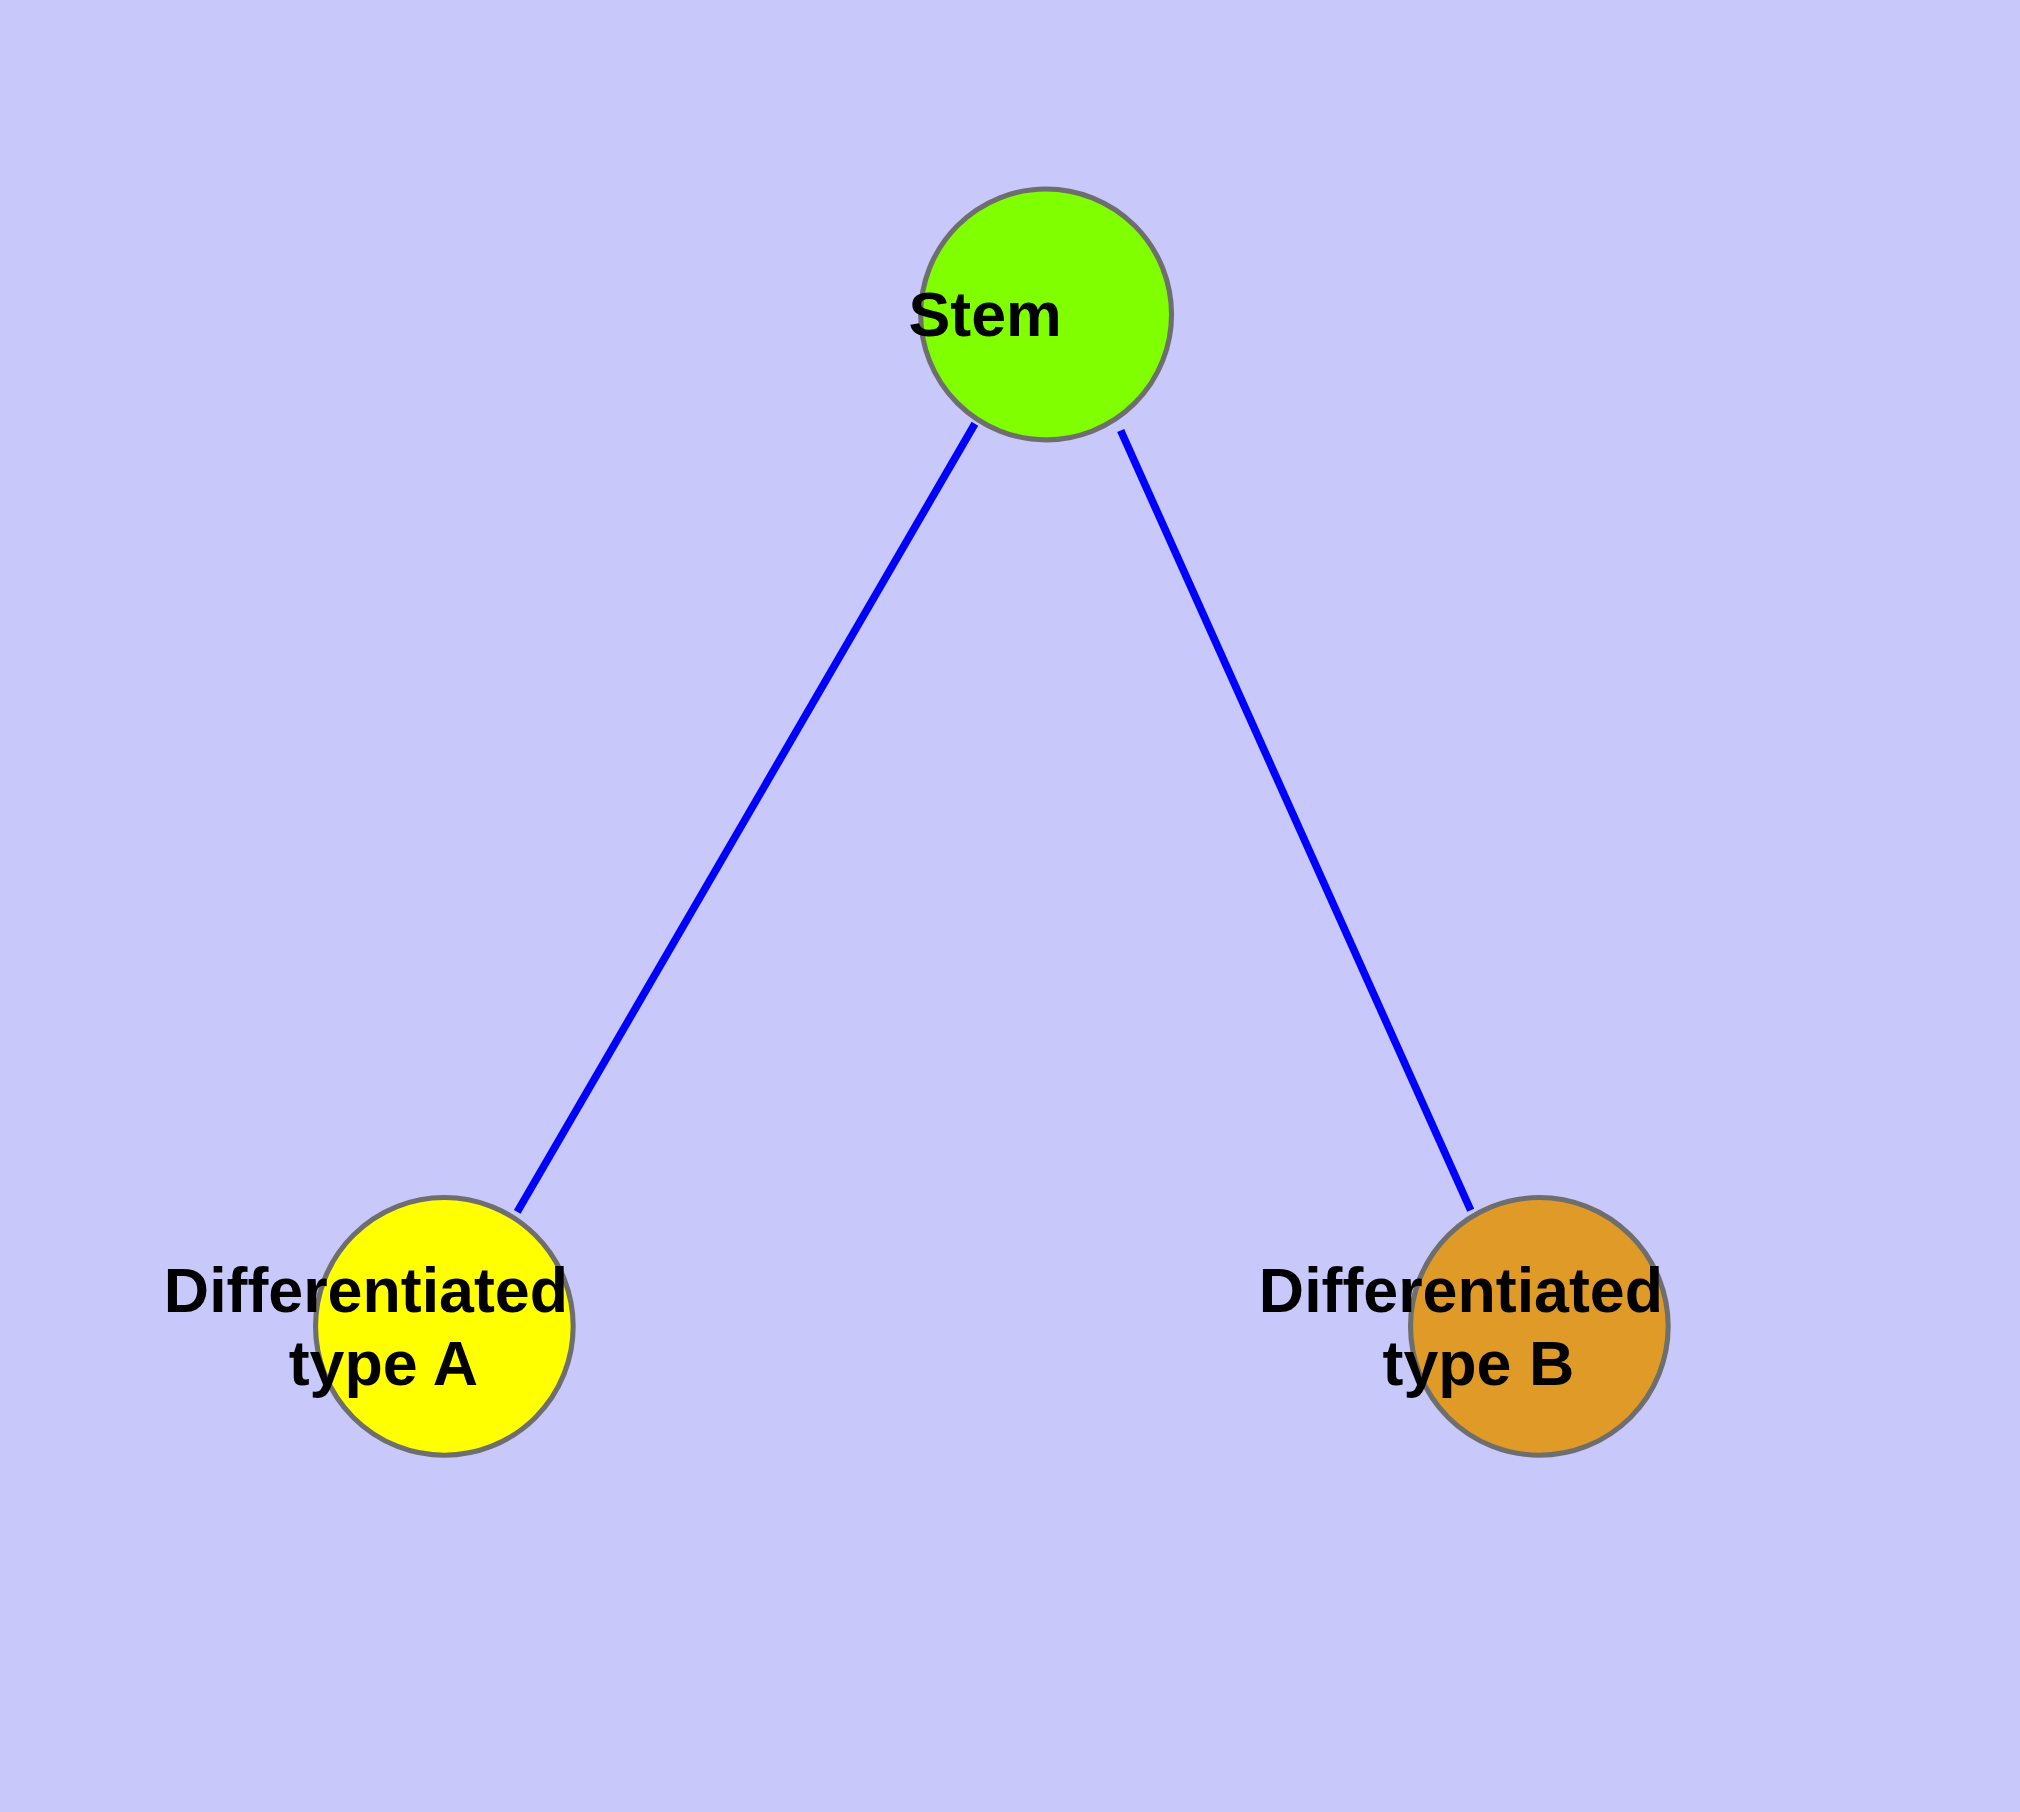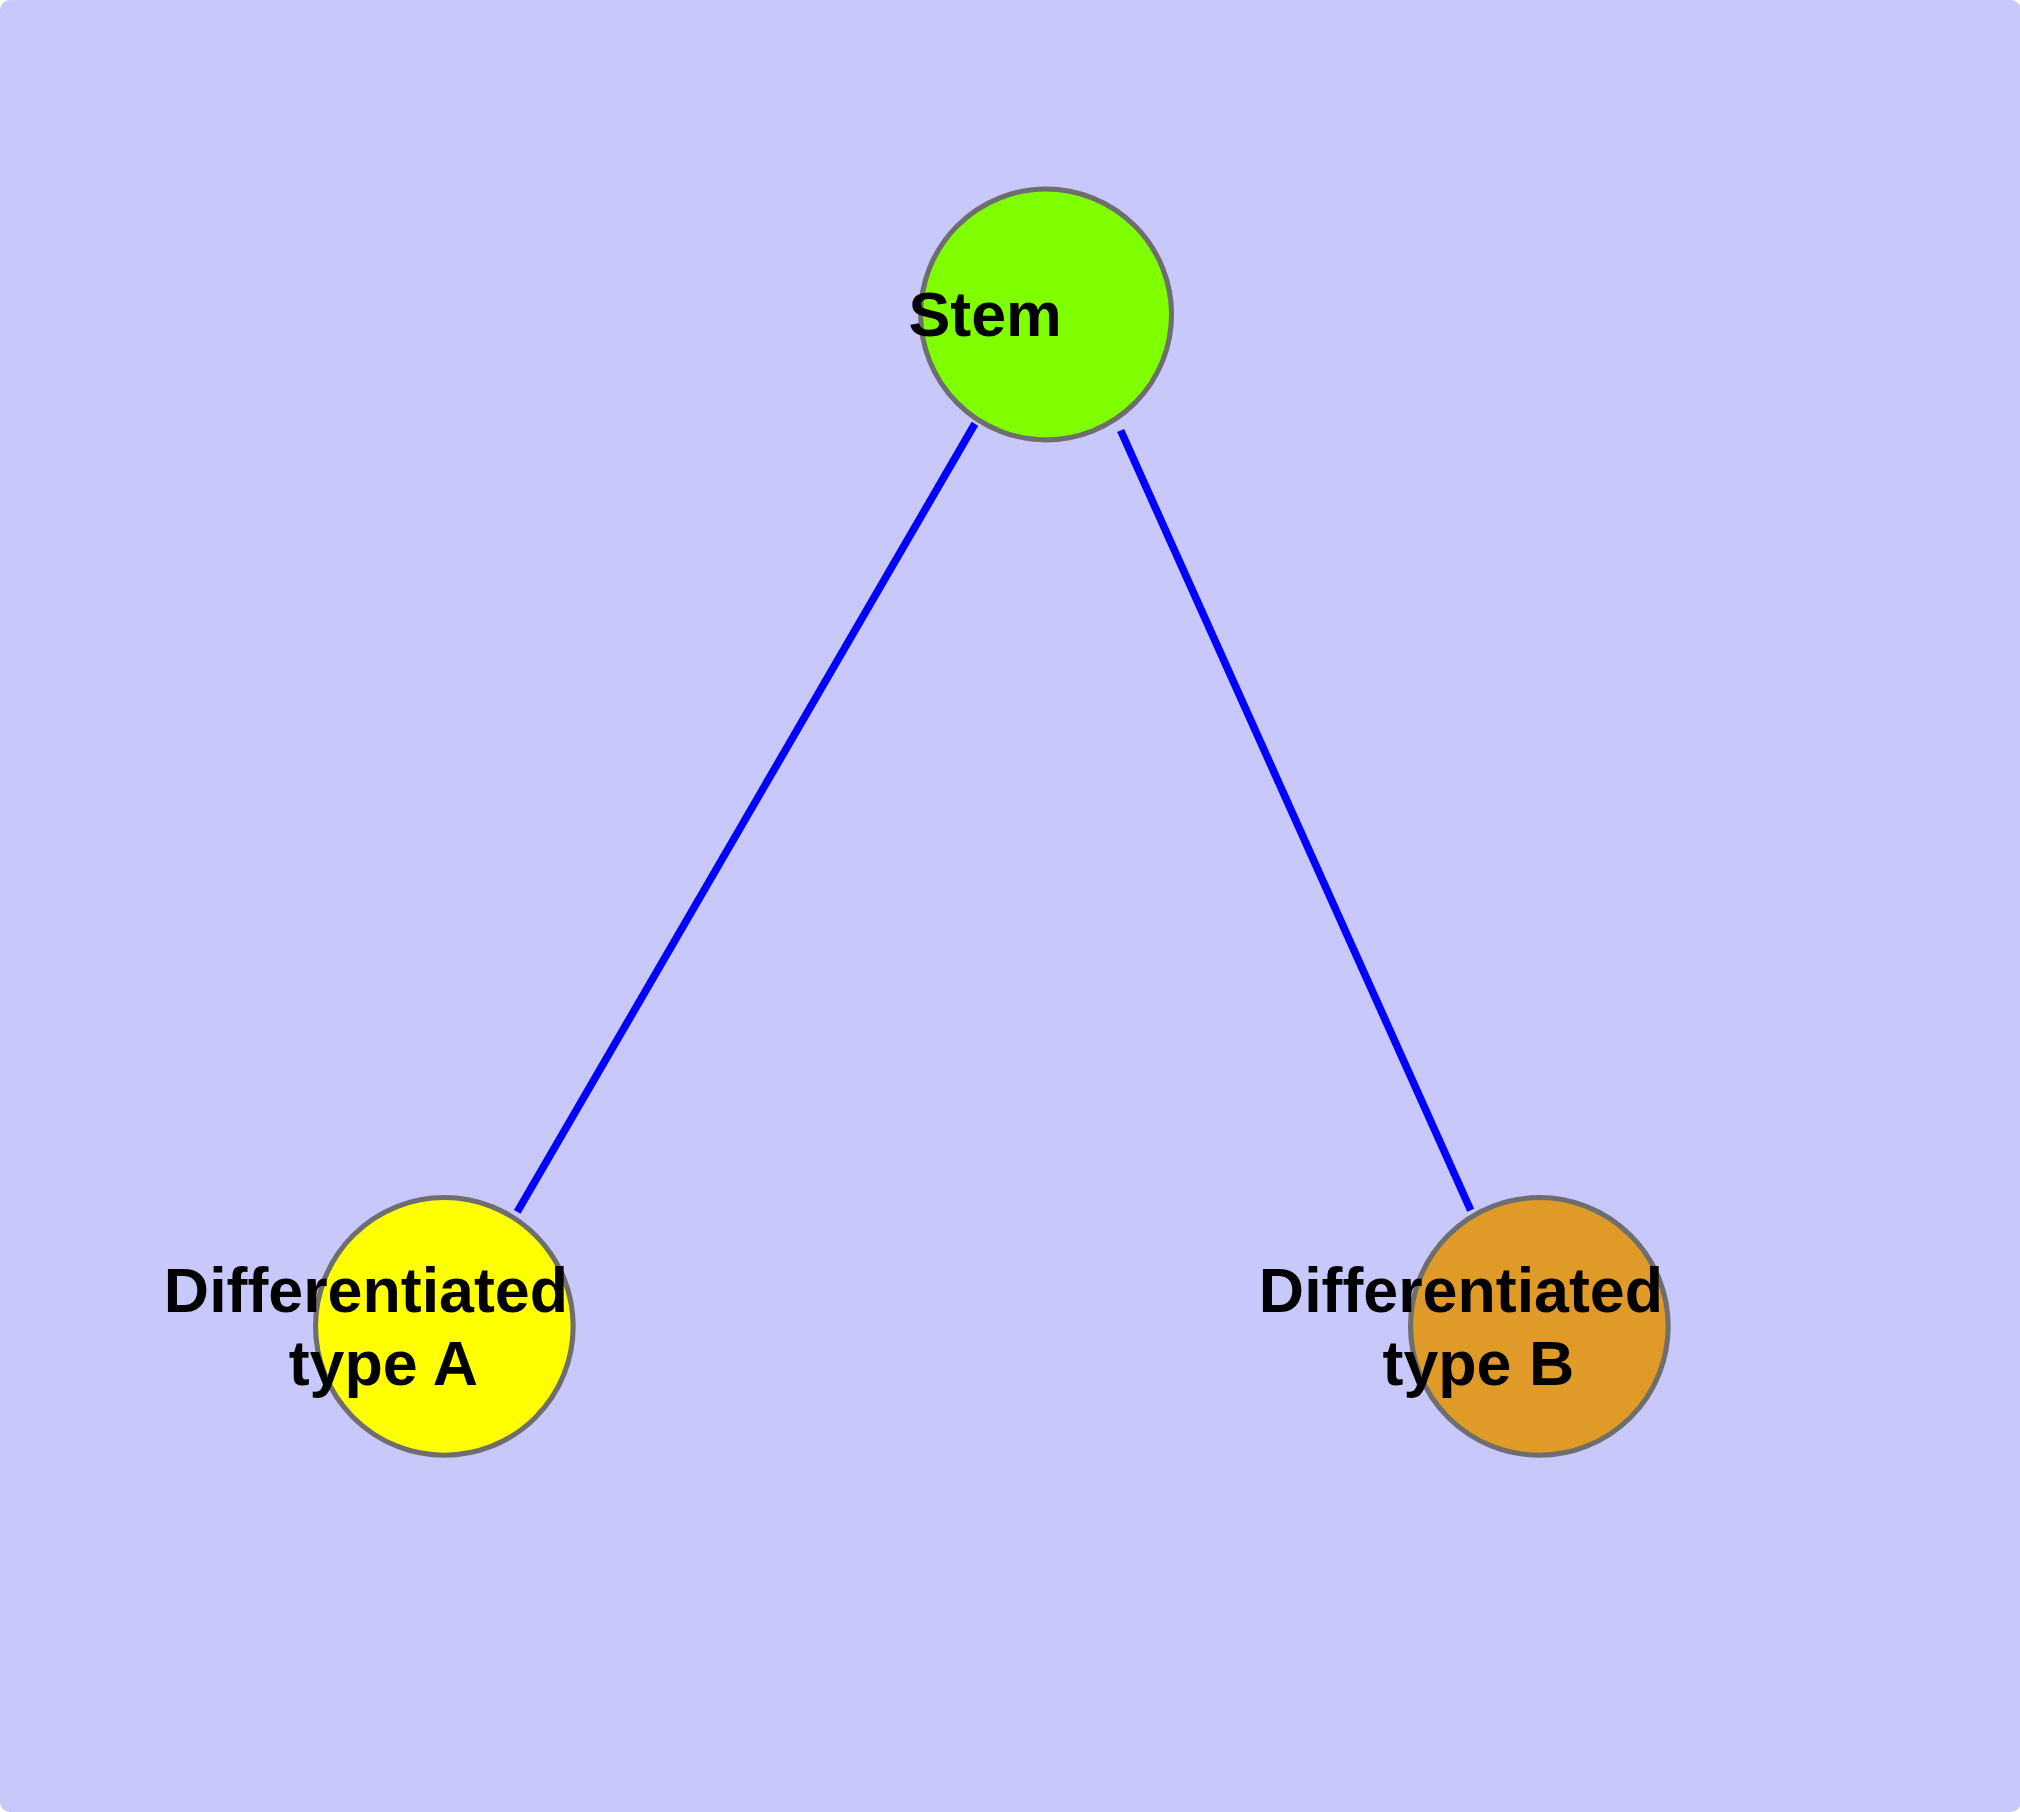--- a/index.html
+++ b/index.html
@@ -11,21 +11,20 @@
     width: 2021px;
     height: 1812px;
     overflow: hidden;
     font-family: "Liberation Sans", "DejaVu Sans", sans-serif;
   }
   #graph-canvas {
     position: relative;
     width: 2021px;
     height: 1812px;
     background: #c8c8fa;
-    border-radius: 10px;
   }
   #graph-svg {
     position: absolute;
     top: 0;
     left: 0;
     width: 2021px;
     height: 1812px;
     display: block;
   }
   .node-label {

